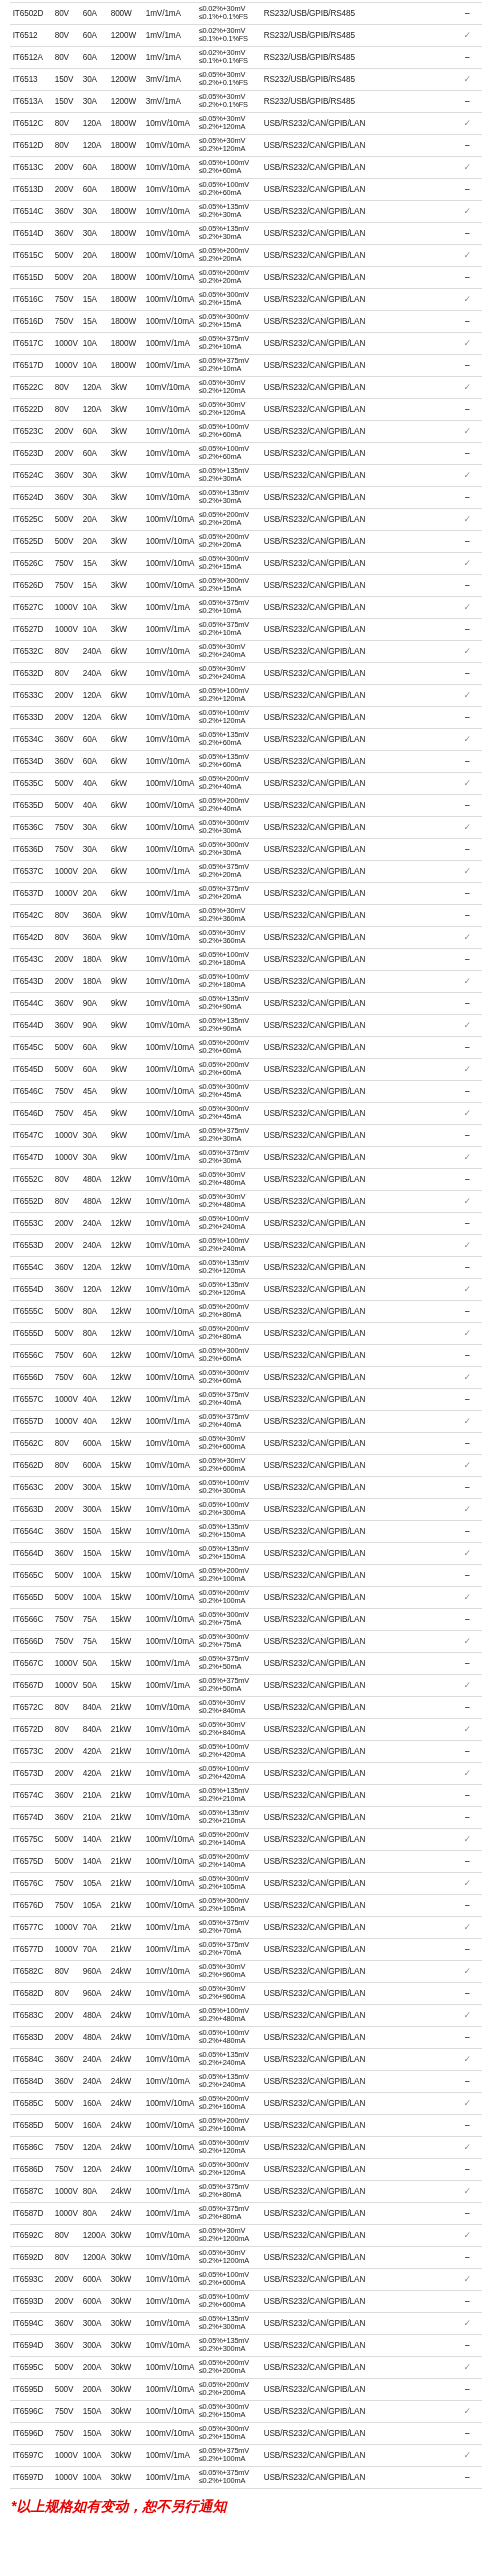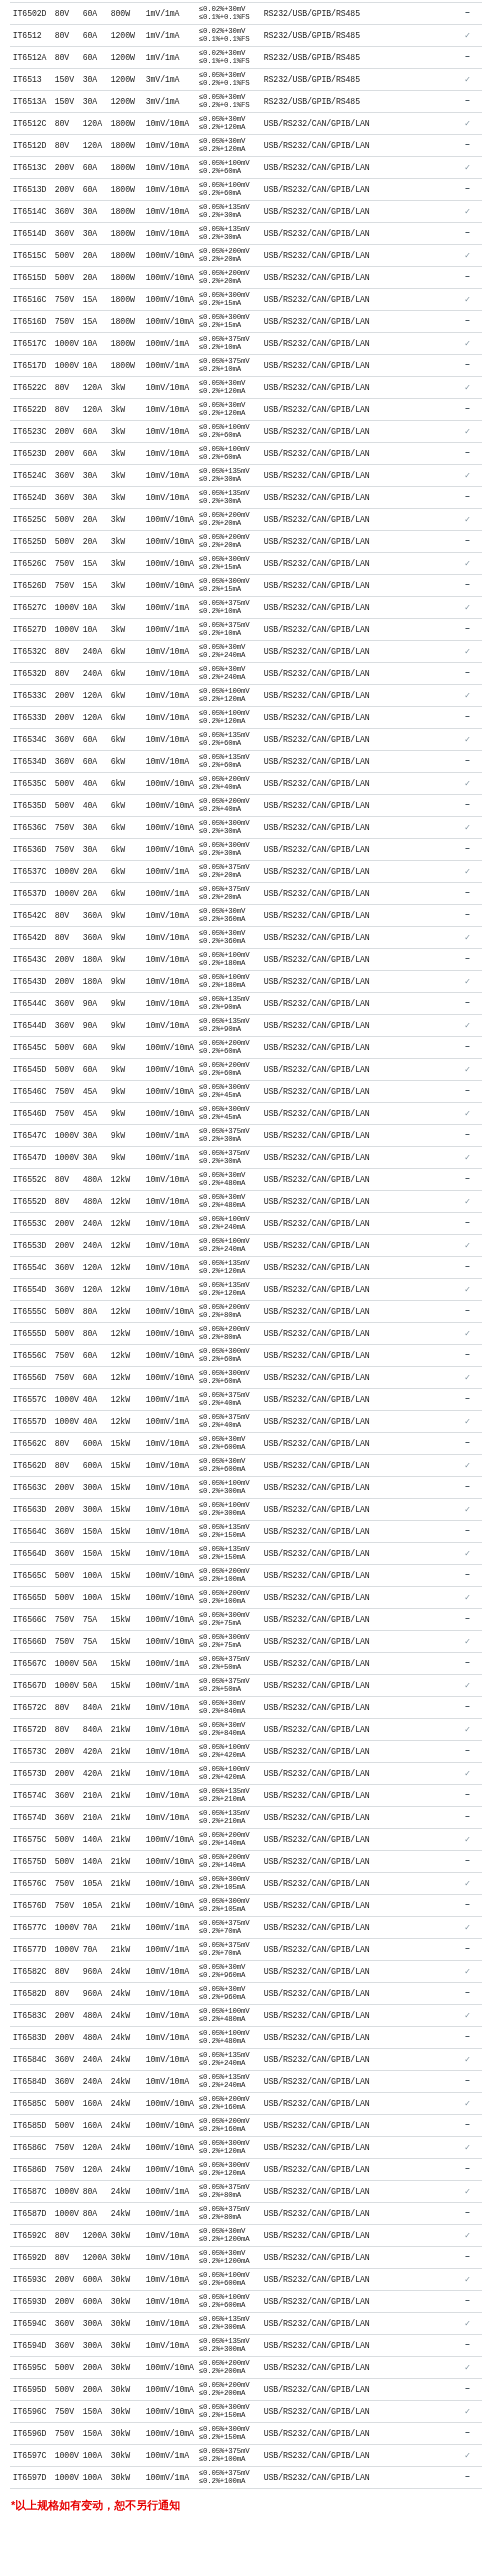--- a/index.html
+++ b/index.html
@@ -6,21 +6,20 @@
   body{
     width:492px;height:2576px;
     background:#ffffff;
     font-family:"Liberation Sans","DejaVu Sans",sans-serif;
     color:#1c1c1c;
     overflow:hidden;
   }
   .spec-table{
     margin:1.5px 9.7px 0 9.7px;
     border-top:0.7px solid #d9dde0;
-    font-family:Liberation Mono, monospace;
   }
   .row{
     display:flex;
     align-items:center;
     height:22px;
     box-sizing:border-box;
     border-bottom:0.7px solid #d9dde0;
     font-size:8.2px;
     letter-spacing:-0.1px;
     white-space:nowrap;
@@ -45,21 +44,22 @@
     width:30px;
     text-align:center;
     font-size:9px;
   }
   .flag.check{color:#7d909c;}
   .flag.dash{color:#3c4c57;font-weight:bold;}
   .footnote{
     margin:9px 0 0 11px;
     color:#e60000;
     font-weight:bold;
-    font-size:11px;
+    font-size:14px;
+    font-style:italic;
   }
 </style>
 </head>
 <body>
 
 <div class="spec-table">
   <div class="row">
     <span class="c model">IT6502D</span>
     <span class="c volt">80V</span>
     <span class="c curr">60A</span>

